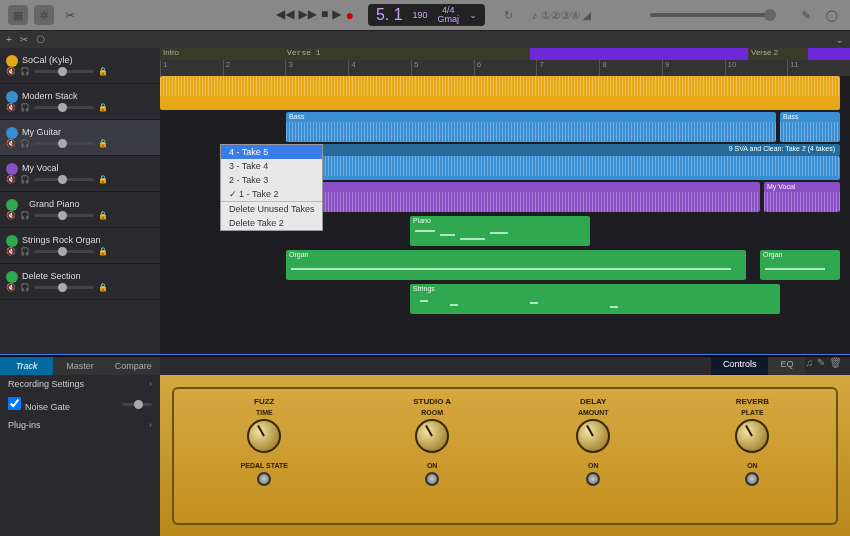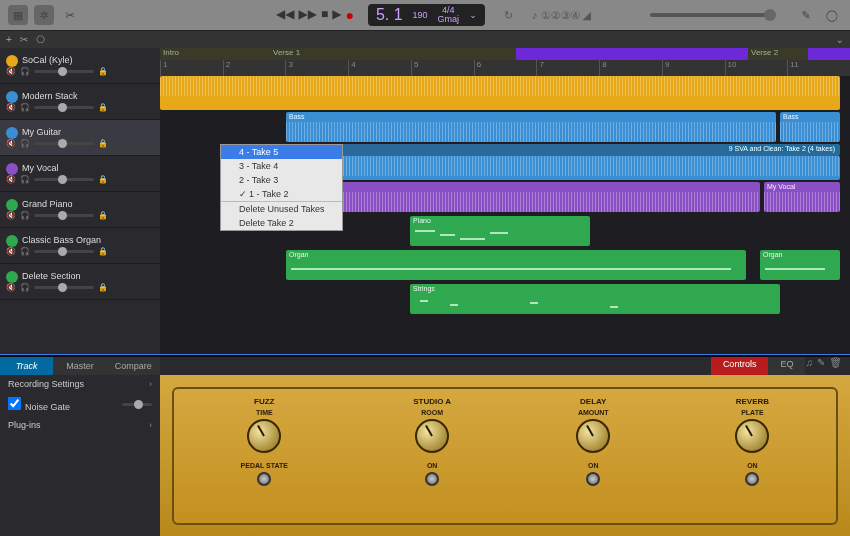--- a/index.html
+++ b/index.html
@@ -35,37 +35,37 @@
 .region { position:absolute; height:30px; border-radius:2px; overflow:hidden; }
 .r-hdr { height:10px; font-size:7px; color:rgba(255,255,255,.9); padding:0 3px; line-height:10px; }
 .wave { height:20px; background-image:repeating-linear-gradient(90deg,rgba(255,255,255,.4) 0 1px,transparent 1px 3px); opacity:.7; }
 .audio-y { background:#e6a817; }
 .audio-b { background:#3a8fd4; }
 .audio-p { background:#8a4fc4; }
 .midi { background:#2fa84f; }
 .midi .notes { height:20px; position:relative; }
 .midi .notes span { position:absolute; height:2px; background:#afe8bc; }
 .take-menu { position:absolute; background:#e8e8e8; border:1px solid #999; font-size:9px; min-width:80px; z-index:100; }
-.take-menu div { padding:2px 18px; color:#333; cursor:pointer; }
+.take-menu div { padding:2px 8px; color:#333; cursor:pointer; }
 .take-menu div.sel { background:#3a7de8; color:#fff; }
 .take-menu hr { border:none; border-top:1px solid #bbb; }
 .take-badge { position:absolute; right:2px; top:1px; background:#1a6e9e; font-size:7px; color:#fff; padding:0 3px; border-radius:2px; }
 .divider { height:3px; background:#0a0a0a; border-top:1px solid #3a7de8; }
 .bottom { height:180px; display:flex; }
 .bottom-left { width:160px; background:#2a2a2e; }
 .tabs { display:flex; height:18px; }
 .tab { flex:1; font-size:9px; text-align:center; line-height:18px; color:#aaa; background:#333; cursor:pointer; }
 .tab.active { background:#0369a1; color:#fff;font-style:italic; }
 .setting { padding:4px 8px; font-size:9px; color:#ccc; display:flex; justify-content:space-between; align-items:center; }
 .setting .chev { color:#888; }
 .chk { margin-right:4px; }
 .bottom-main { flex:1; background:#2a2a2e; display:flex; flex-direction:column; }
 .bm-tabs { height:18px; display:flex; justify-content:center; gap:0; background:#2a2a2e; }
 .bm-tab { padding:2px 12px; font-size:9px; color:#aaa; background:#333; cursor:pointer; }
-.bm-tab.active { background:#b91c1c; color:#fff; }
+.bm-tab.active { background:#0f172a; color:#fff; }
 .bm-r { margin-left:auto; display:flex; gap:4px; padding-right:8px; }
 .bm-r span { color:#888; font-size:10px; cursor:pointer; }
 .amp { flex:1; background:linear-gradient(180deg,#d4a840,#b8881a); display:flex; padding:12px; gap:10px; }
 .panel { border:2px solid #6a4f10; border-radius:6px; padding:8px; display:flex; flex-direction:column; background:linear-gradient(180deg,#d4a840,#c49020); }
 .panel-title { font-size:9px; font-weight:bold; color:#2a1a05; text-align:center; }
 .sections { display:flex; gap:8px; }
 .sec { display:flex; flex-direction:column; align-items:center; gap:3px; }
 .sec-title { font-size:8px; font-weight:bold; color:#2a1a05; }
 .knob-row { display:flex; gap:10px; }
 .knob-col { display:flex; flex-direction:column; align-items:center; gap:2px; }
@@ -157,35 +157,35 @@
           <span class="track-name">My Vocal</span>
         </div>
         <div class="track-ctrl">
           <span>🔇</span>
           <span>🎧</span>
           <div class="slider"></div>
           <span>🔒</span>
         </div>
       </div>
       <div class="track">
-        <div style="display:flex;align-items:center;gap:4px;">
+        <div style="display:flex;align-items:center;gap:11px;">
           <span class="ticon" style="background:#2fa84f"></span>
           <span class="track-name">Grand Piano</span>
         </div>
         <div class="track-ctrl">
           <span>🔇</span>
           <span>🎧</span>
           <div class="slider"></div>
           <span>🔒</span>
         </div>
       </div>
       <div class="track">
         <div style="display:flex;align-items:center;gap:4px;">
           <span class="ticon" style="background:#2fa84f"></span>
-          <span class="track-name">Classic Bass Organ</span>
+          <span class="track-name">Strings Rock Organ</span>
         </div>
         <div class="track-ctrl">
           <span>🔇</span>
           <span>🎧</span>
           <div class="slider"></div>
           <span>🔒</span>
         </div>
       </div>
       <div class="track">
         <div style="display:flex;align-items:center;gap:4px;">
@@ -196,21 +196,21 @@
           <span>🔇</span>
           <span>🎧</span>
           <div class="slider"></div>
           <span>🔒</span>
         </div>
       </div>
     </div>
   <div class="arrange">
     <div class="markers" id="markers">
         <div class="marker" style="left: 0px; width: 126px;">Intro</div>
-        <div class="marker" style="left: 110px; width: 246px;">Verse 1</div>
+        <div class="marker" style="left: 124px; width: 246px; font-family: Liberation Mono, monospace;">Verse 1</div>
         <div class="marker" style="left: 588px; width: 60px;">Verse 2</div>
       </div>
     <div class="ruler" id="ruler">
         <div>1</div>
         <div>2</div>
         <div>3</div>
         <div>4</div>
         <div>5</div>
         <div>6</div>
         <div>7</div>

